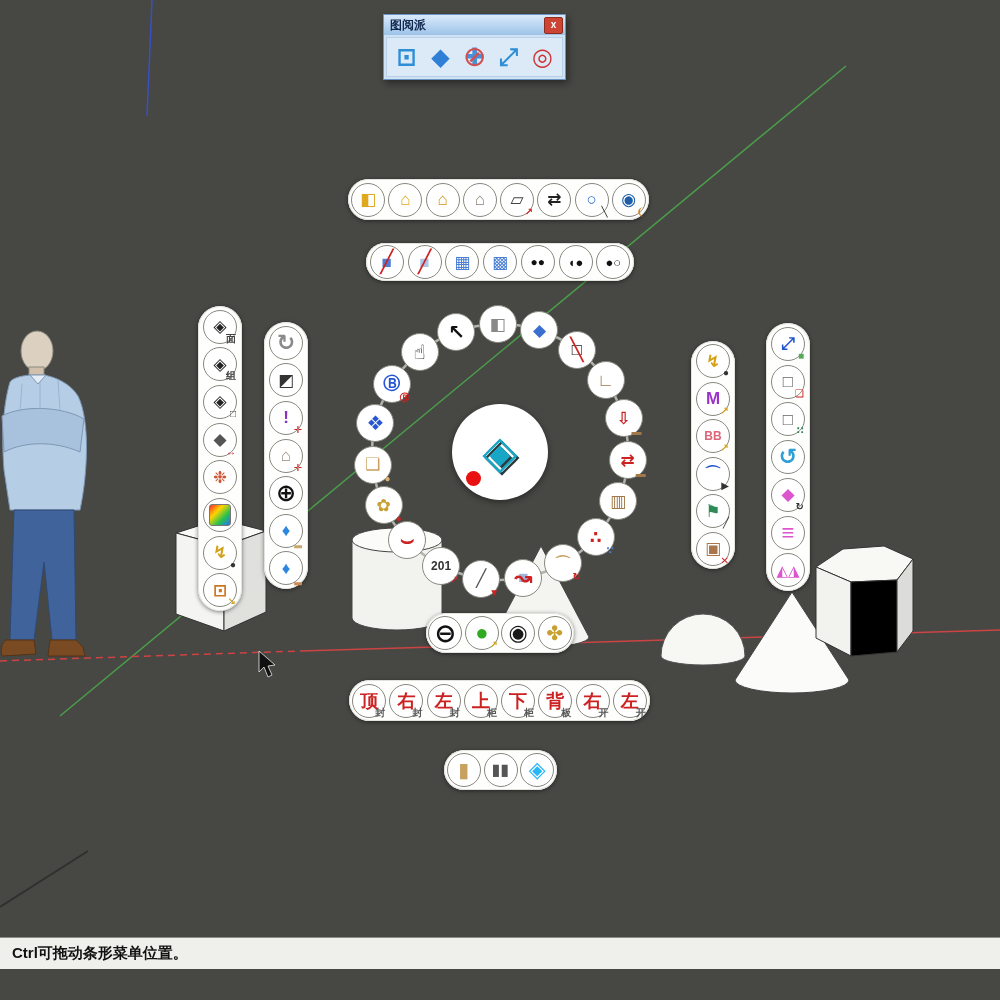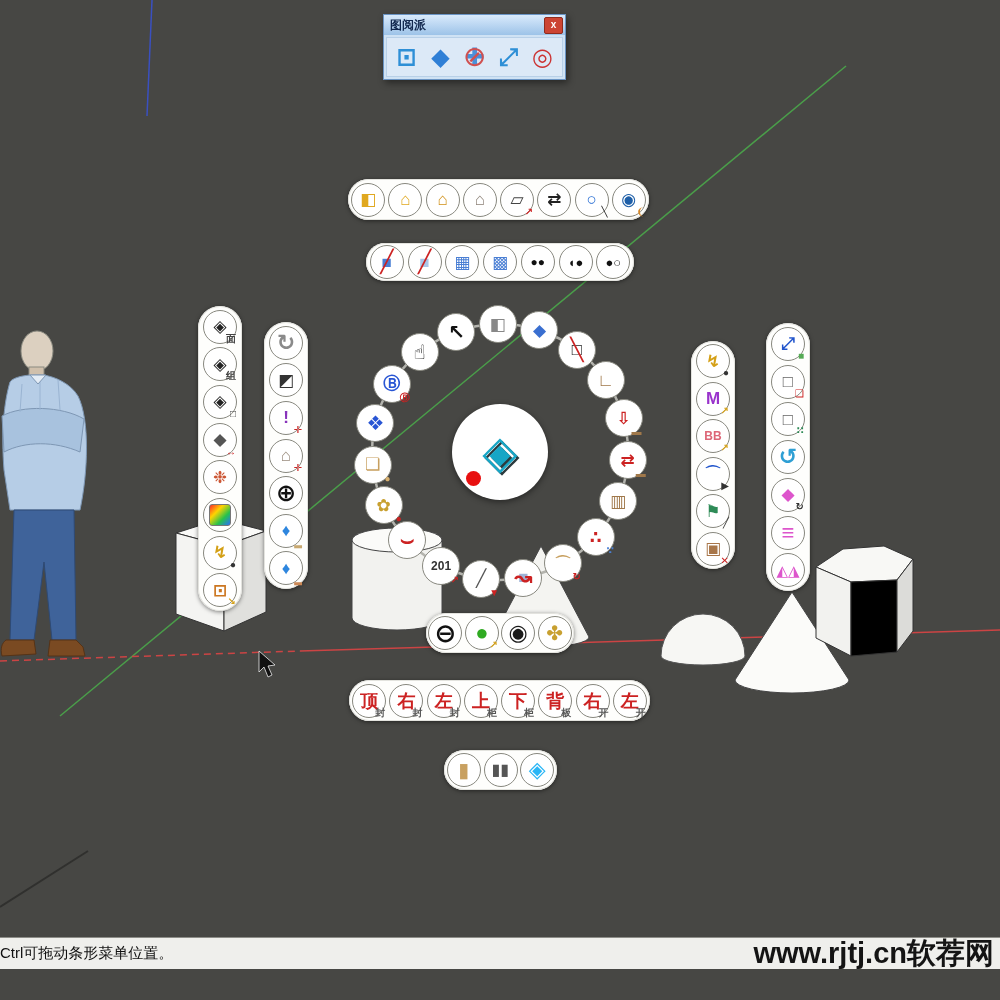--- a/index.html
+++ b/index.html
@@ -41,21 +41,21 @@
   #plugin-body{margin:2px;background:#dce9f7;border:1px solid #b8d0e8;display:flex;
         align-items:center;justify-content:space-evenly;padding:3px 2px;}
   #plugin-body .pbtn{width:33px;height:32px;display:flex;align-items:center;justify-content:center;
         position:relative;cursor:pointer;}
   #plugin-body .glyph{font-size:24px;font-weight:700;line-height:1;}
   #plugin-body .overlay{position:absolute;left:50%;top:50%;transform:translate(-50%,-50%);
         font-size:28px;font-weight:400;line-height:1;}
   
   #statusbar{position:absolute;left:0;top:937px;width:1000px;height:31px;background:#efefec;
         border-top:1px solid #8d8d88;z-index:10;display:flex;align-items:center;}
-  #status-hint{font-size:15px;color:#111;margin-left:0;}
+  #status-hint{font-size:15px;color:#111;margin-left:12px;font-weight:bold;}
   #watermark{position:absolute;right:6px;top:0px;font-size:29px;font-weight:700;color:#141414;
         letter-spacing:0px;line-height:31px;}
   
   #tb-top{left:348px;top:179px;width:301px;height:41px;}
   #tb-display{left:366px;top:243px;width:268px;height:38px;}
   #tb-left-outer{left:198px;top:306px;width:44px;height:305px;}
   #tb-left-inner{left:264px;top:322px;width:44px;height:267px;}
   #tb-right-inner{left:691px;top:341px;width:44px;height:228px;}
   #tb-right-outer{left:766px;top:323px;width:44px;height:268px;}
   #tb-visibility{left:426px;top:613px;width:148px;height:40px;}
@@ -445,14 +445,13 @@
       <span class="glyph" style="color: rgb(17, 17, 17); font-size: 20px;">↖</span>
     </div>
   </div>
 <div id="center-btn">
   <span class="glyph" style="color: rgb(23, 166, 198);">◈</span>
 </div>
 <div id="origin-dot"></div>
 
 <div id="statusbar">
   <span id="status-hint">Ctrl可拖动条形菜单位置。</span>
-  <span id="watermark">www.rjtj.cn软荐网</span>
 </div>
 
 </body></html>

